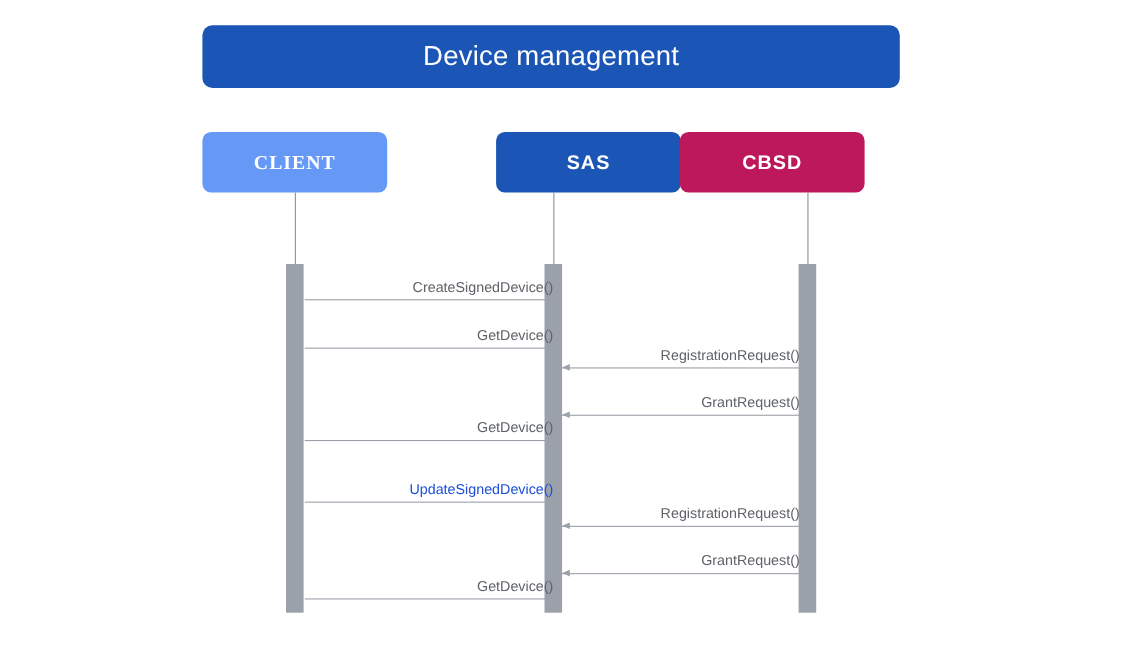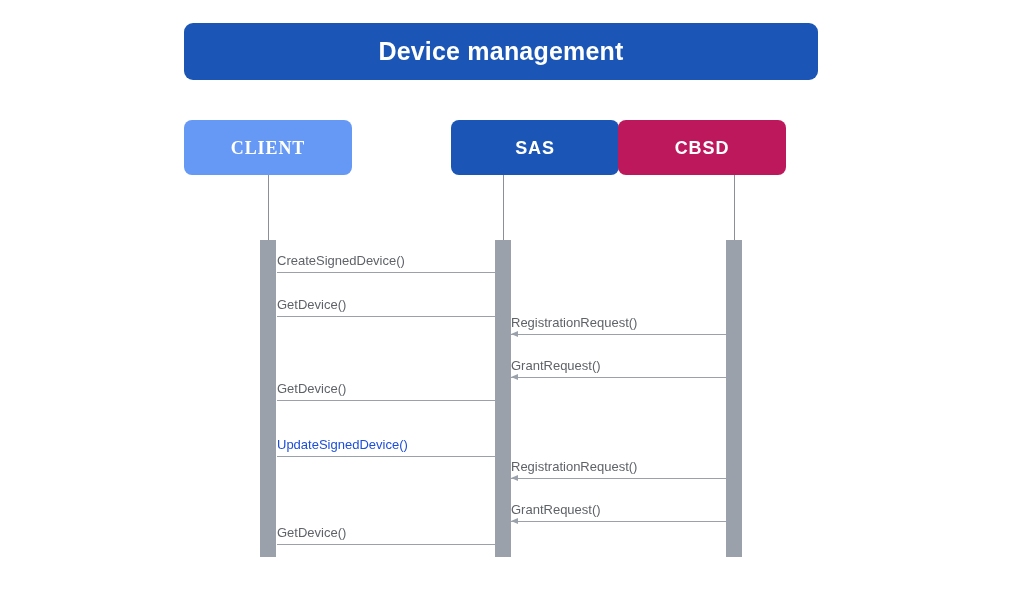--- a/index.html
+++ b/index.html
@@ -29,21 +29,21 @@
     height: 57px;
     background: #1b55b5;
     border-radius: 9px;
     display: flex;
     align-items: center;
     justify-content: center;
   }
   #title-banner .title-text {
     color: #ffffff;
     font-size: 25px;
-    font-weight: 700;
+    font-weight: 400;
     letter-spacing: 0.2px;
     line-height: 1;
   }
 
   
   .participant-box {
     position: absolute;
     top: 120px;
     width: 168px;
     height: 55px;
@@ -89,21 +89,21 @@
     top: 0;
     width: 100%;
     height: 1px;
     background: #9ba1aa;
   }
   .message .msg-label {
     position: absolute;
     left: 0;
     width: 100%;
     bottom: 6px;
-    text-align: left;
+    text-align: right;
     font-size: 13px;
     color: #5f6368;
     white-space: nowrap;
     line-height: 1;
   }
   .message .arrow-head {
     position: absolute;
     top: -3.5px;
     width: 0;
     height: 0;

